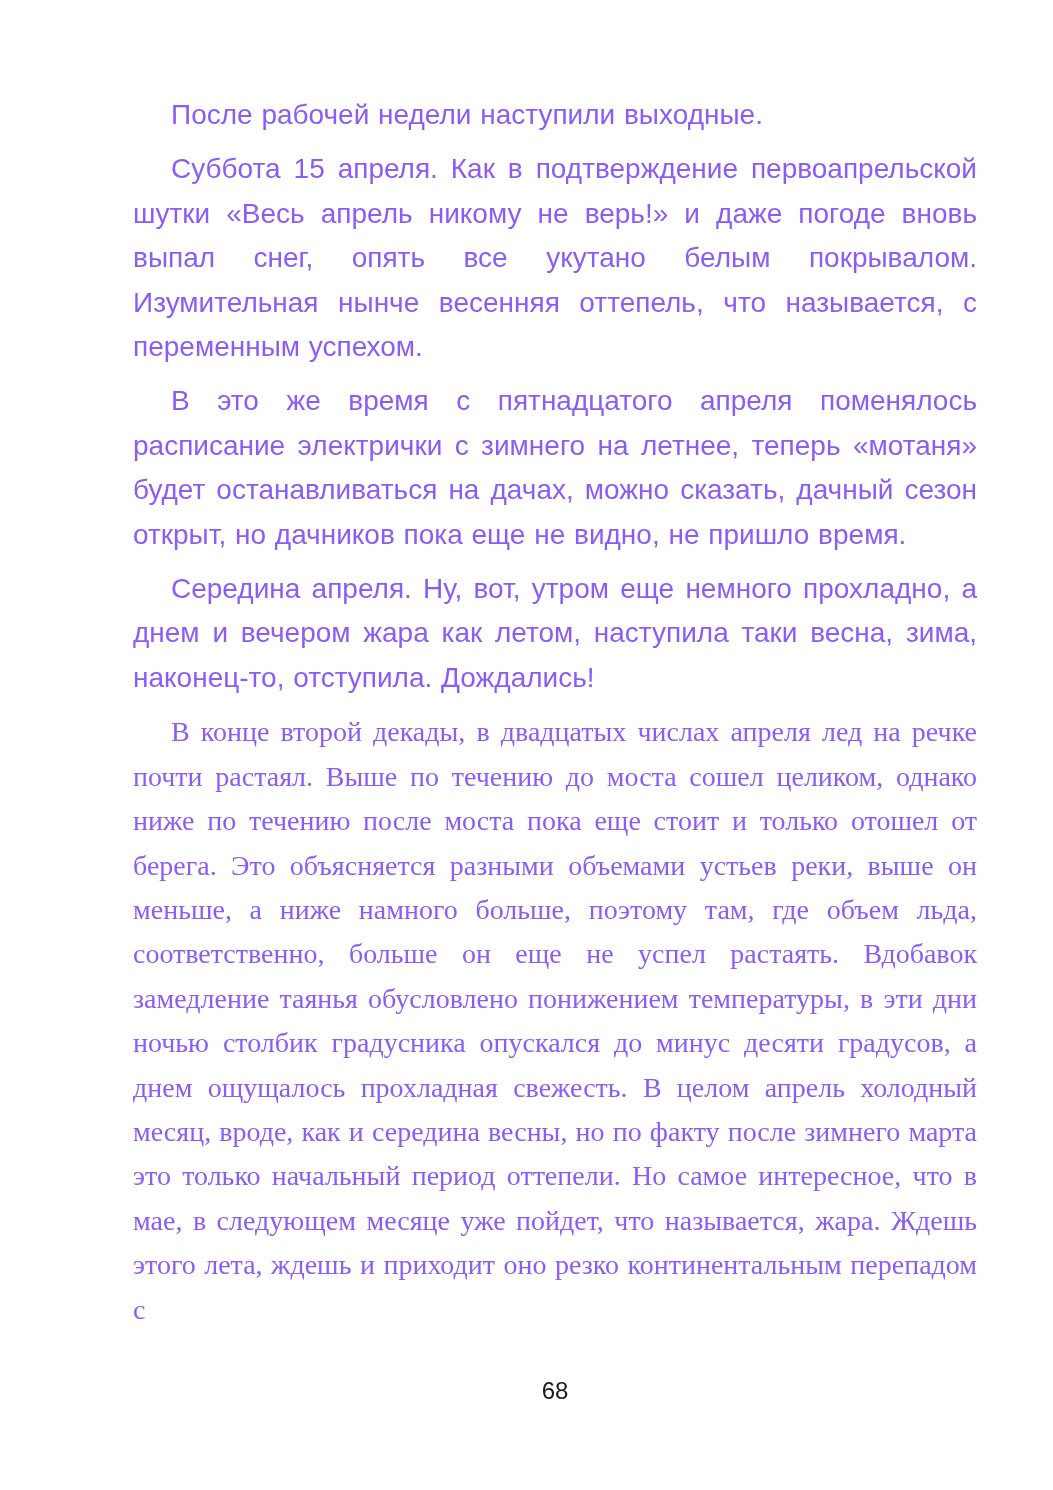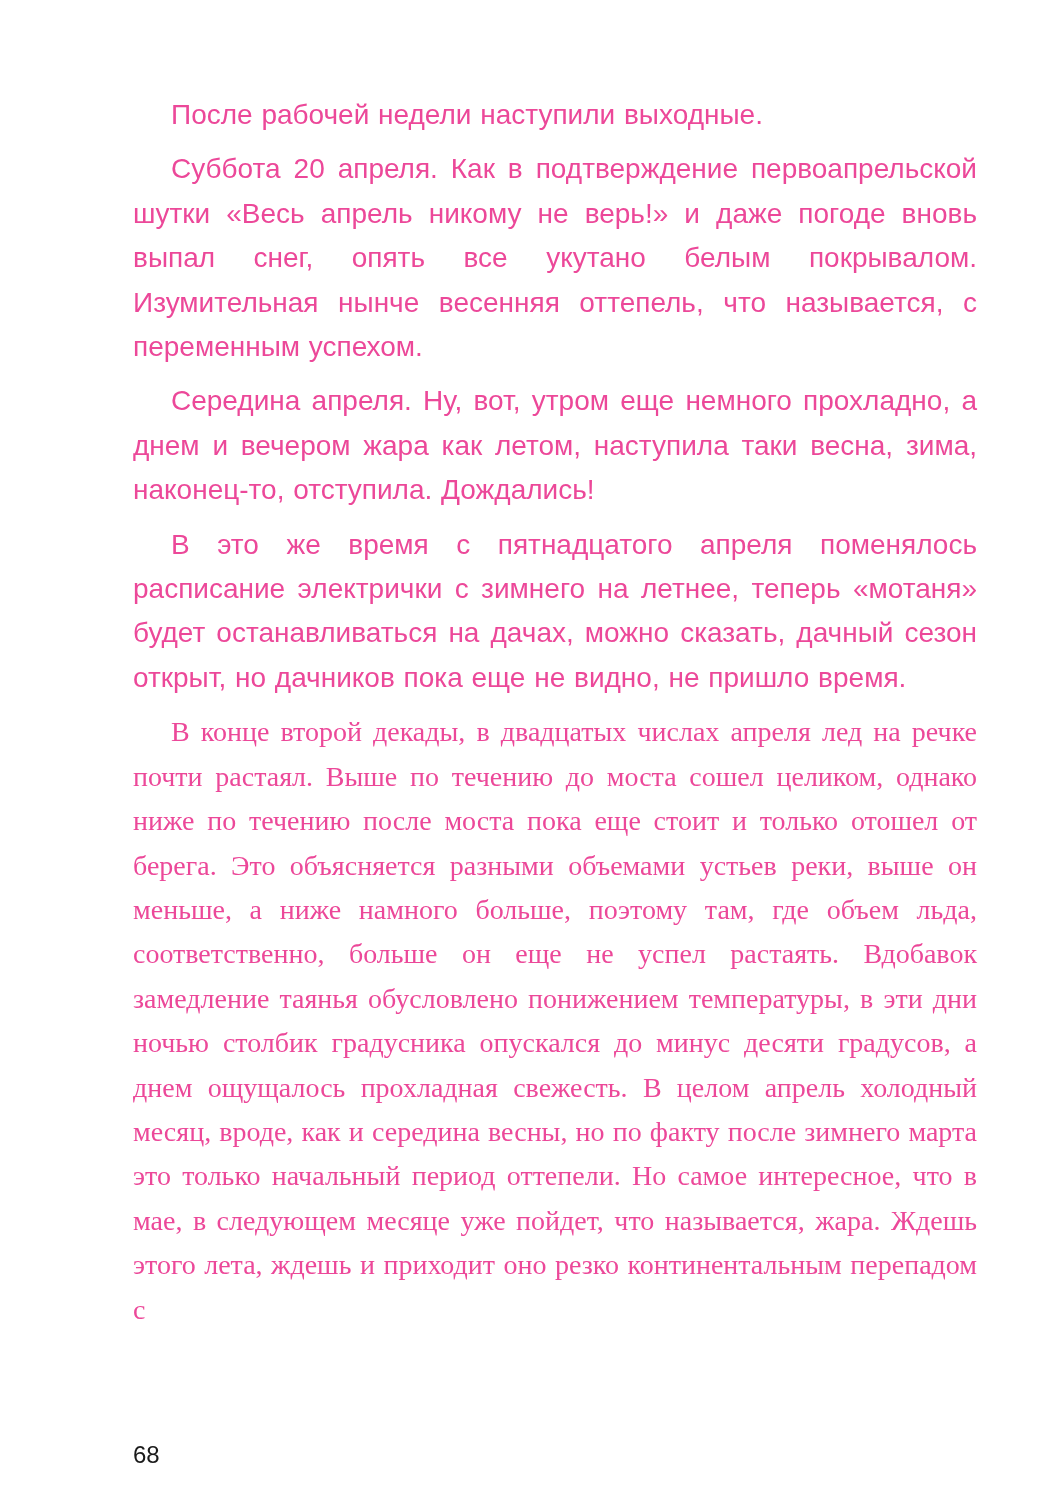--- a/index.html
+++ b/index.html
@@ -22,47 +22,48 @@
     top: 93px;
     width: 844px;
   }
   .text-block p {
     margin: 0 0 10px 0;
     font-size: 28px;
     line-height: 44.4px;
     text-align: justify;
     text-indent: 38px;
     word-spacing: 1px;
-    color: #ec4899;
+    color: #8b5cf6;
   }
   .text-block p.continued {
     
     text-align-last: justify;
     font-family: Liberation Serif, serif;
   }
   .page-footer {
     position: absolute;
     left: 133px;
-    top: 1440px;
+    top: 1376px;
     width: 844px;
+    text-align: center;
   }
   .page-number {
     font-size: 24px;
     line-height: 30px;
     color: #1a1a1a;
   }
 </style>
 </head>
 <body>
 
 <div class="book-page">
   <div class="text-block">
     <p>После рабочей недели наступили выходные.</p>
-    <p>Суббота 20 апреля. Как в подтверждение первоапрельской шутки «Весь апрель никому не верь!» и даже погоде вновь выпал снег, опять все укутано белым покрывалом. Изумительная нынче весенняя оттепель, что называется, с переменным успехом.</p>
+    <p>Суббота 15 апреля. Как в подтверждение первоапрельской шутки «Весь апрель никому не верь!» и даже погоде вновь выпал снег, опять все укутано белым покрывалом. Изумительная нынче весенняя оттепель, что называется, с переменным успехом.</p>
+    <p>В это же время с пятнадцатого апреля поменялось расписание электрички с зимнего на летнее, теперь «мотаня» будет останавливаться на дачах, можно сказать, дачный сезон открыт, но дачников пока еще не видно, не пришло время.</p>
     <p>Середина апреля. Ну, вот, утром еще немного прохладно, а днем и вечером жара как летом, наступила таки весна, зима, наконец-то, отступила. Дождались!</p>
-    <p>В это же время с пятнадцатого апреля поменялось расписание электрички с зимнего на летнее, теперь «мотаня» будет останавливаться на дачах, можно сказать, дачный сезон открыт, но дачников пока еще не видно, не пришло время.</p>
     <p class="continued">В конце второй декады, в двадцатых числах апреля лед на речке почти растаял. Выше по течению до моста сошел целиком, однако ниже по течению после моста пока еще стоит и только отошел от берега. Это объясняется разными объемами устьев реки, выше он меньше, а ниже намного больше, поэтому там, где объем льда, соответственно, больше он еще не успел растаять. Вдобавок замедление таянья обусловлено понижением температуры, в эти дни ночью столбик градусника опускался до минус десяти градусов, а днем ощущалось прохладная свежесть. В целом апрель холодный месяц, вроде, как и середина весны, но по факту после зимнего марта это только начальный период оттепели. Но самое интересное, что в мае, в следующем месяце уже пойдет, что называется, жара. Ждешь этого лета, ждешь и приходит оно резко континентальным перепадом с</p>
   </div>
 
   <div class="page-footer">
     <span class="page-number">68</span>
   </div>
 </div>
 
 </body></html>

